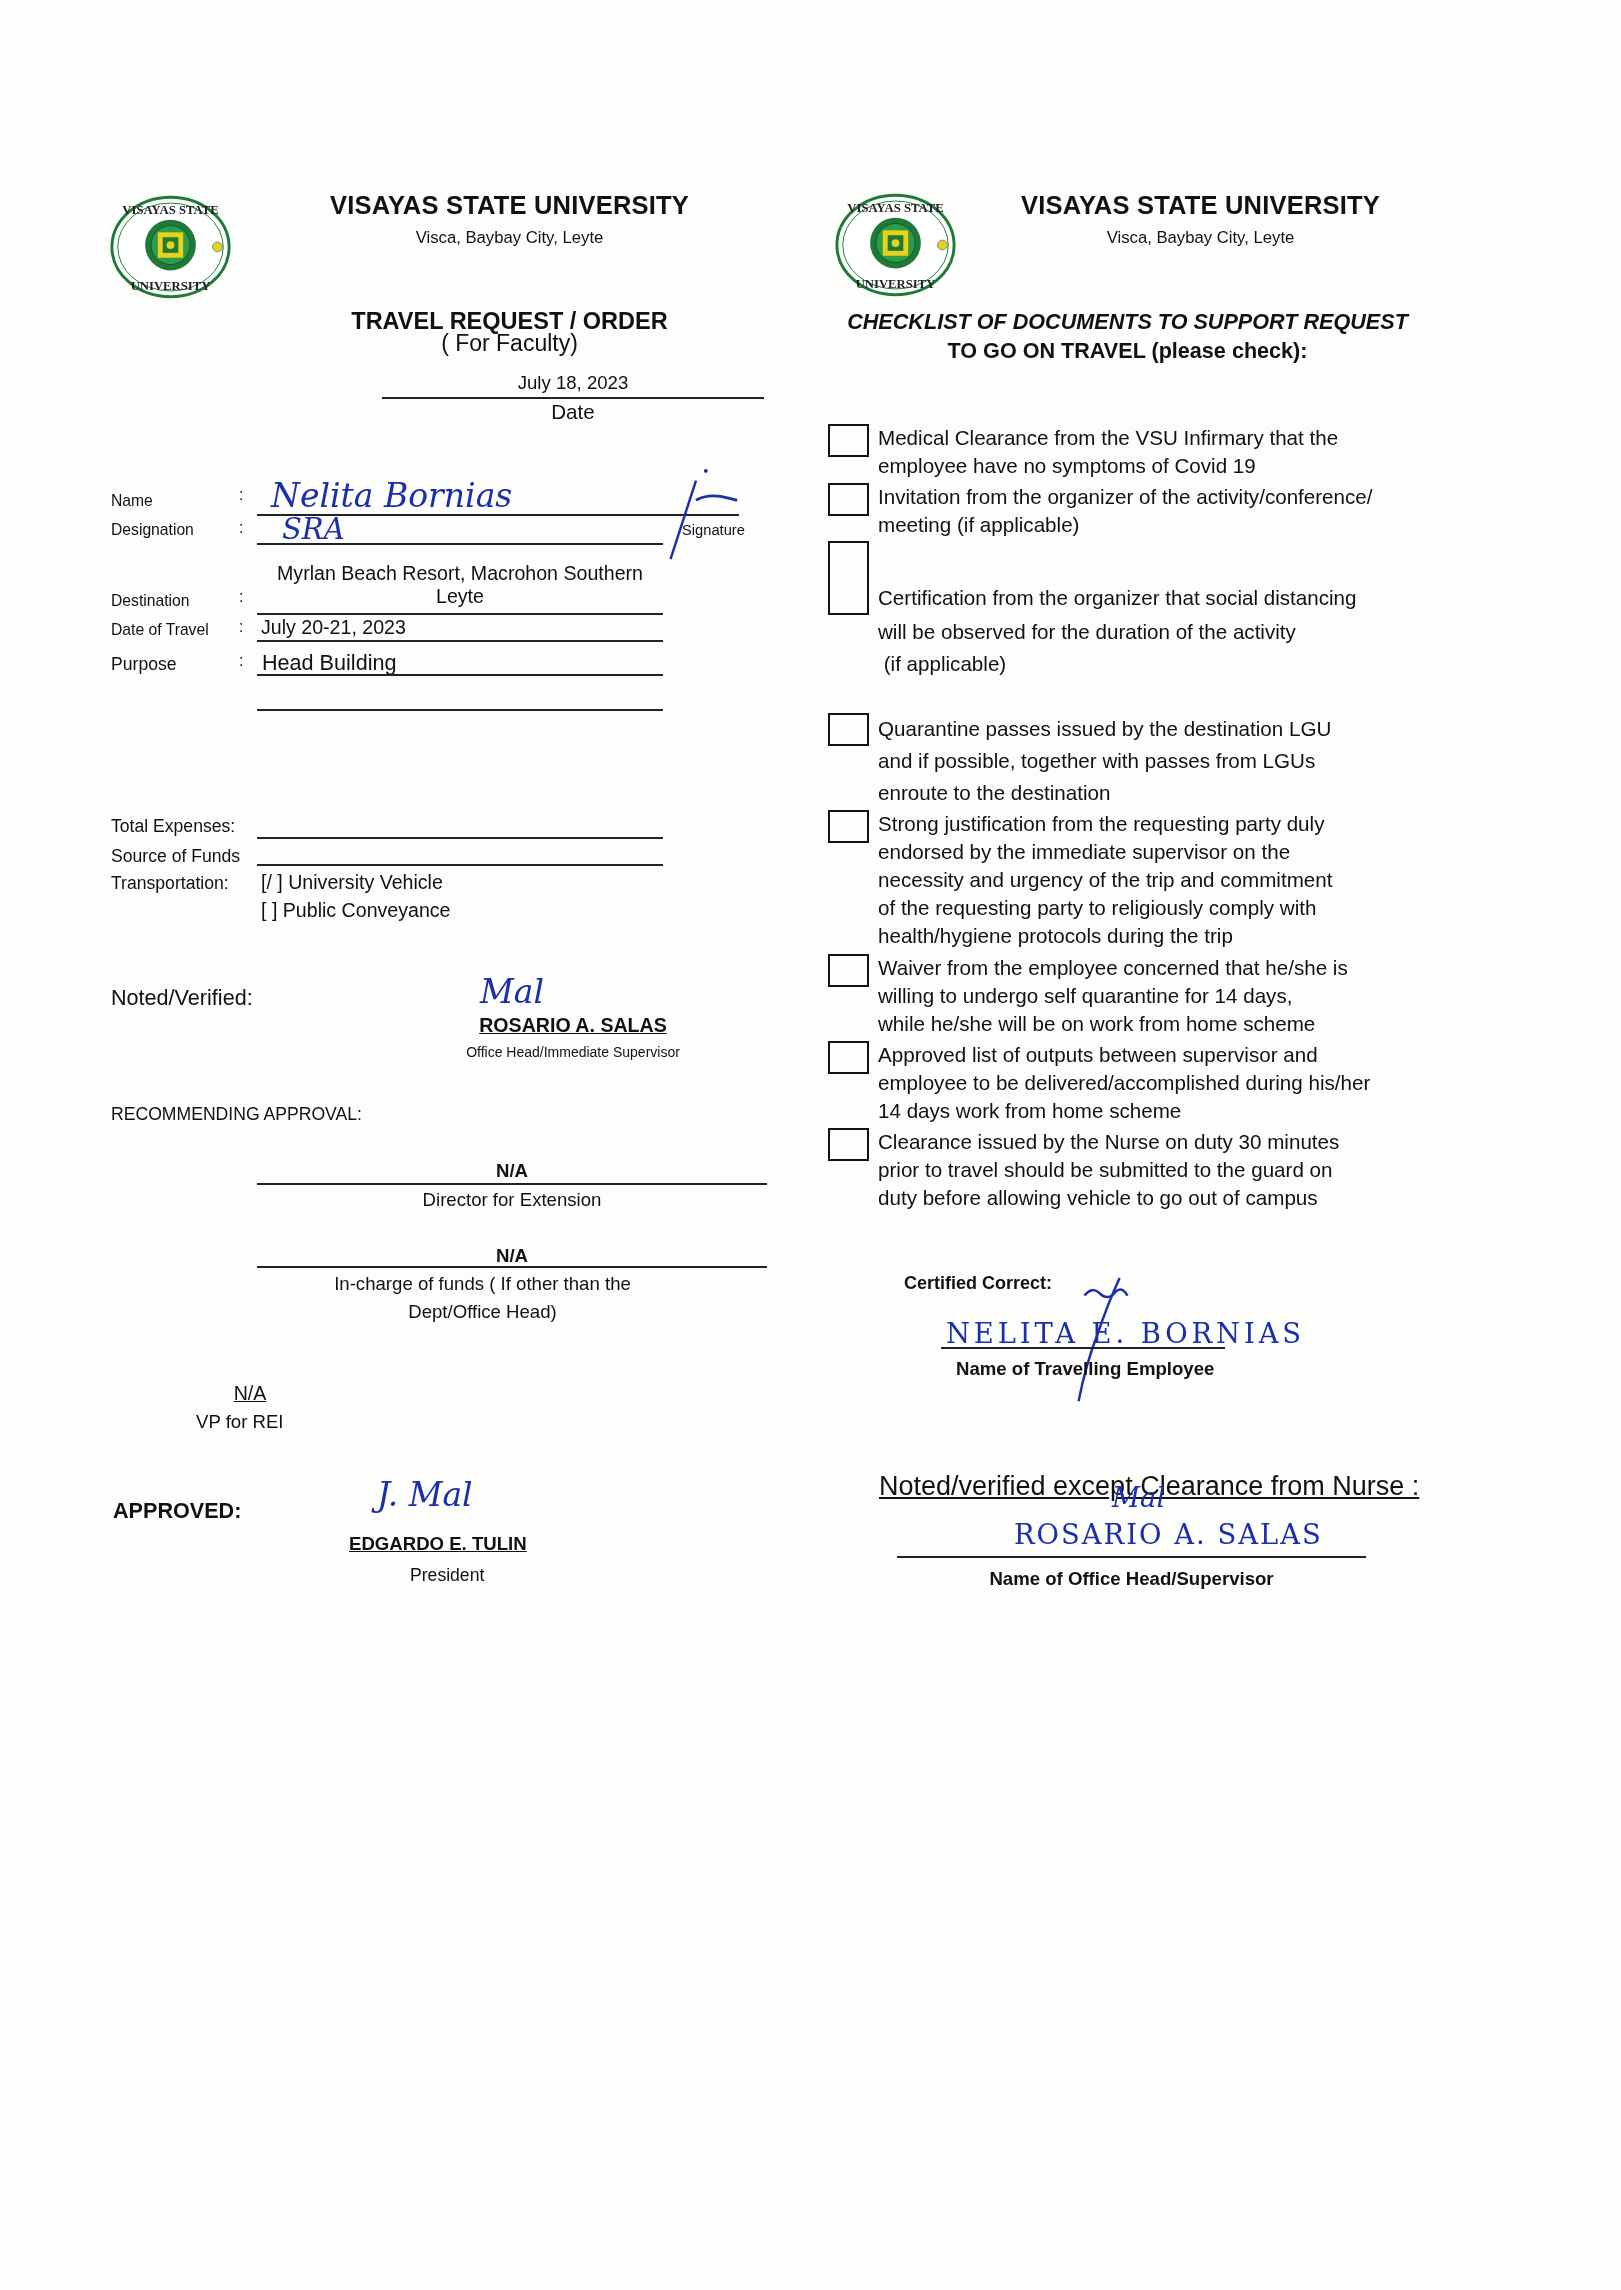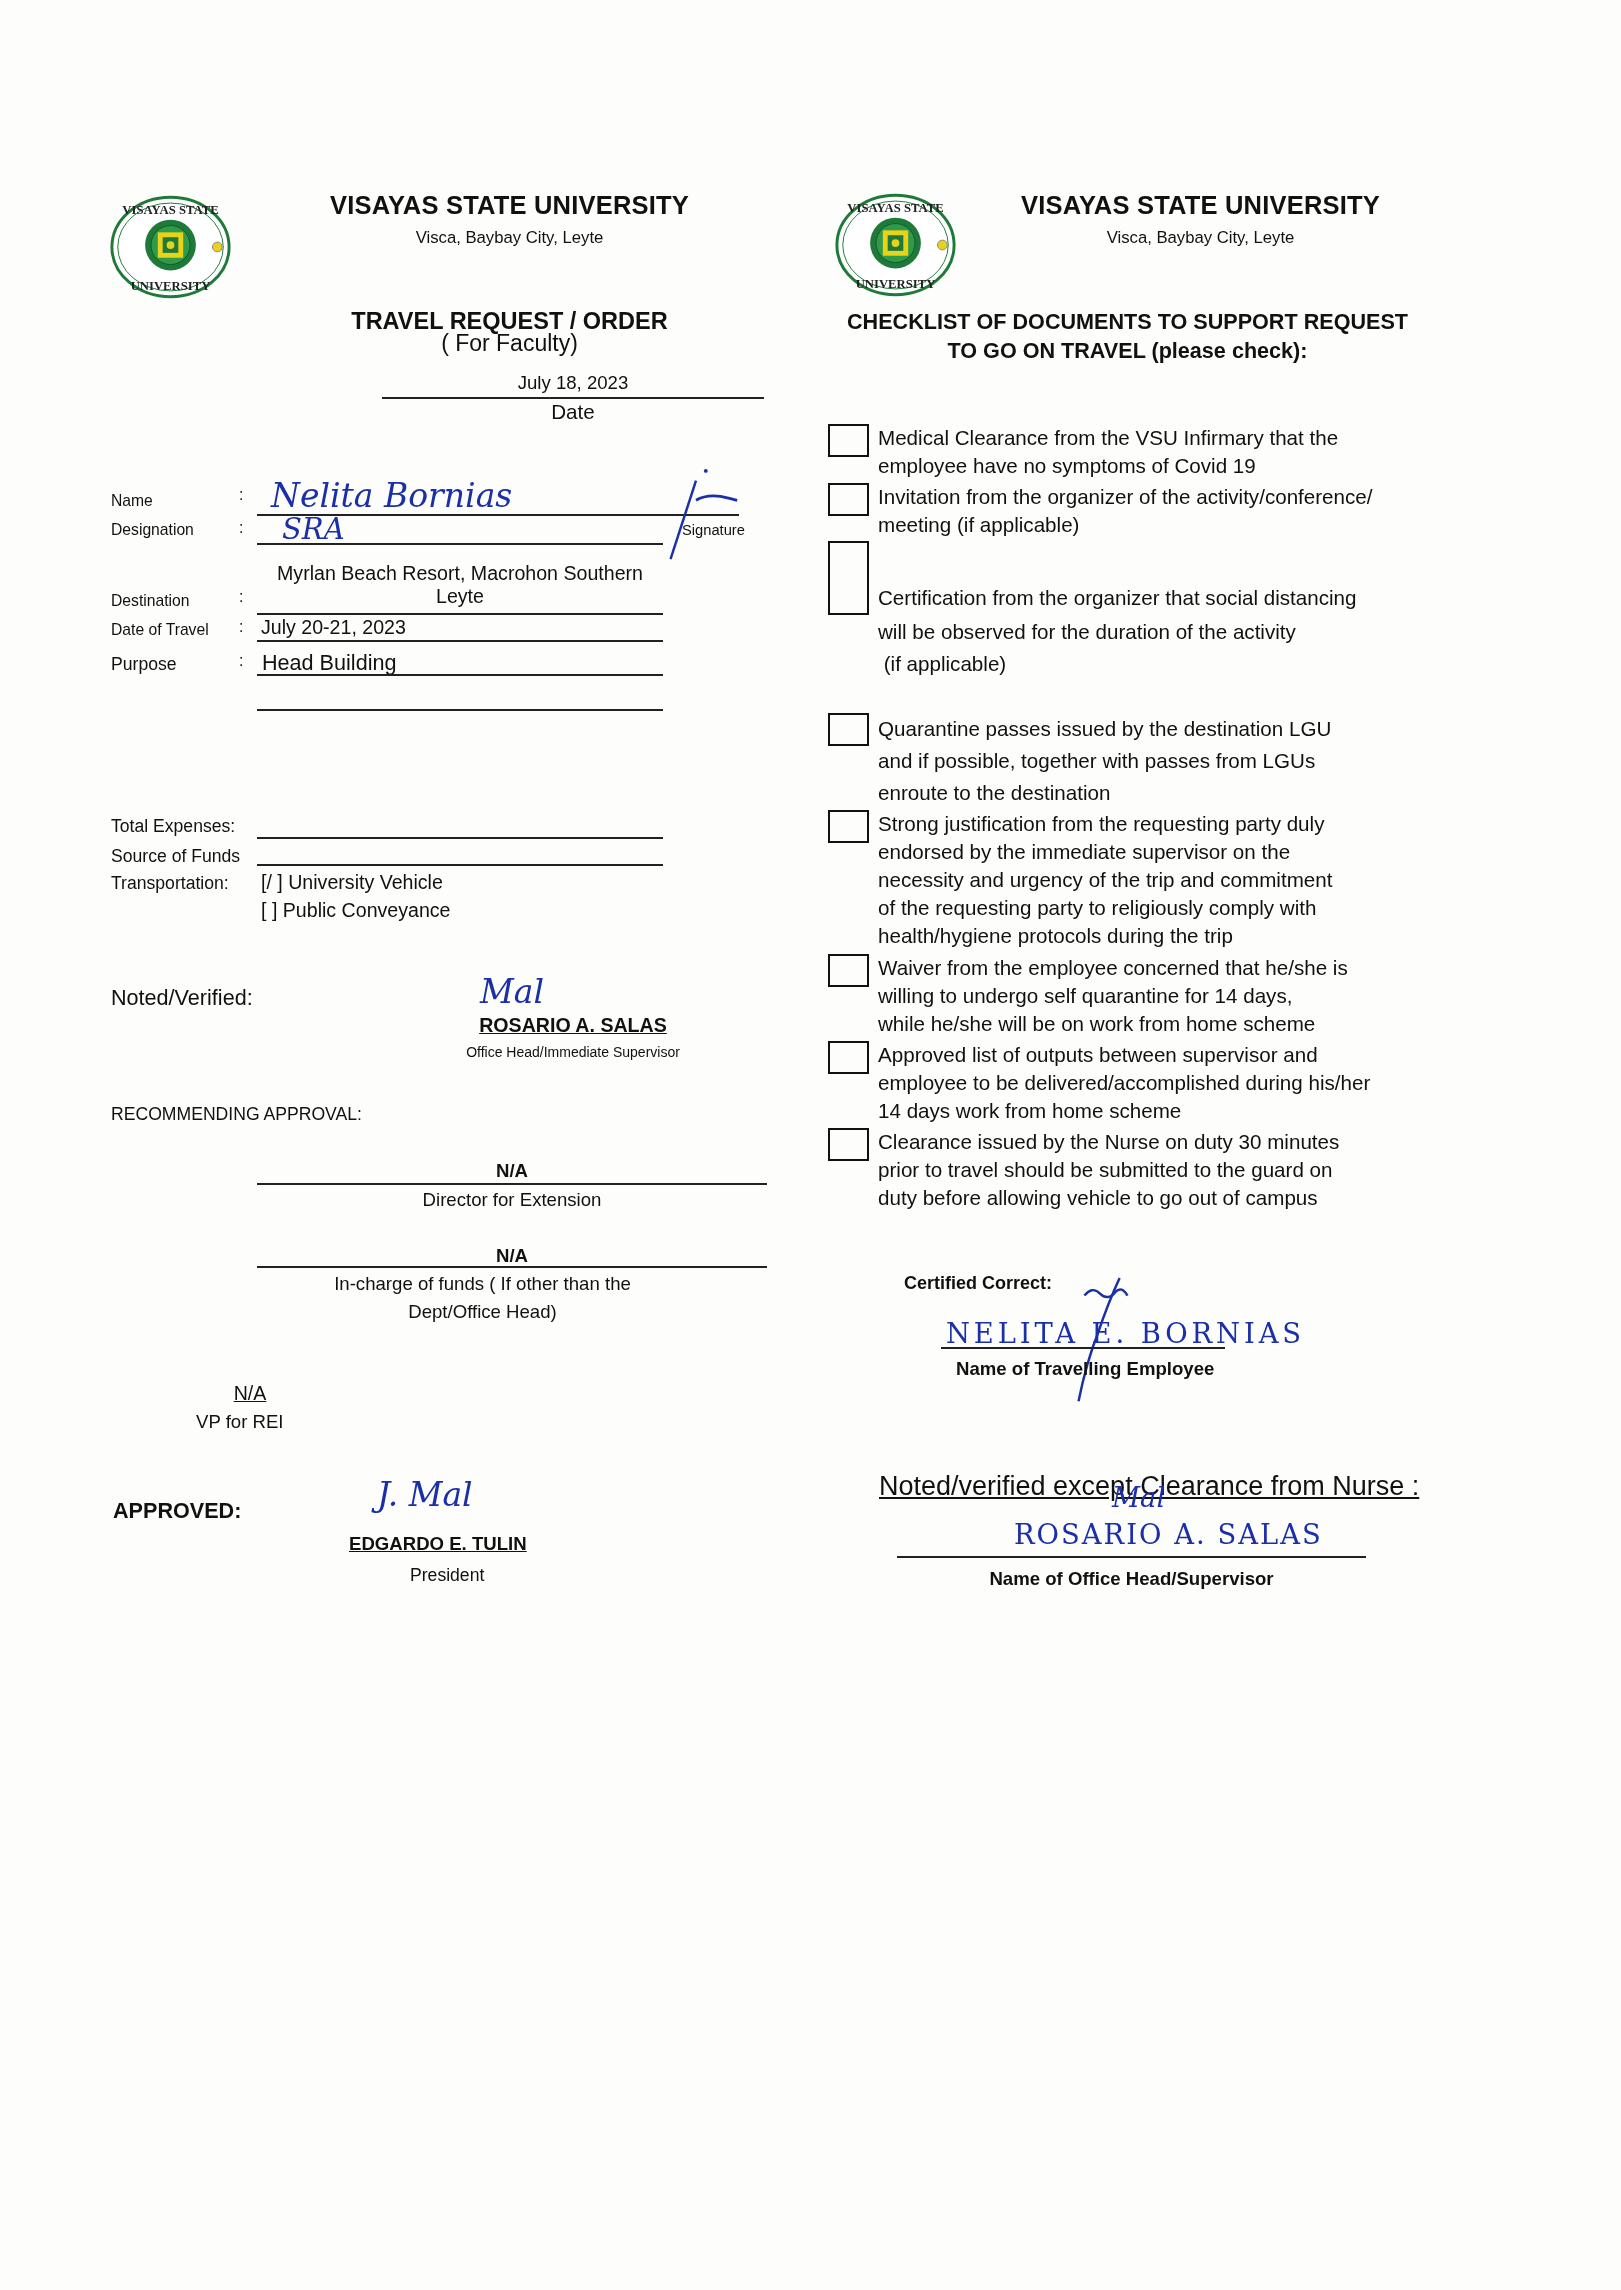--- a/index.html
+++ b/index.html
@@ -140,21 +140,21 @@
       <circle cx="64" cy="52" r="4" fill="#e8d21a"></circle>
       <circle cx="112" cy="54" r="5" fill="#e8d21a" stroke="#888" stroke-width="1"></circle>
       <text x="64" y="20" font-size="13" text-anchor="middle" font-family="Liberation Serif, serif" font-weight="bold" fill="#222">VISAYAS STATE</text>
       <text x="64" y="98" font-size="13" text-anchor="middle" font-family="Liberation Serif, serif" font-weight="bold" fill="#222">UNIVERSITY</text>
     </svg>
   </div>
 
   <div class="abs uni-title center" style="left:970px; width:461px; top:191px;">VISAYAS STATE UNIVERSITY</div>
   <div class="abs uni-addr center" style="left:970px; width:461px; top:228px;">Visca, Baybay City, Leyte</div>
 
-  <div class="abs center bold" style="left:814px; width:627px; top:309px; font-size:21.6px;">CHECKLIST OF DOCUMENTS TO SUPPORT REQUEST</div>
+  <div class="abs center bold" style="left:814px; width:627px; top:309px; font-size:21.6px;font-style:italic;">CHECKLIST OF DOCUMENTS TO SUPPORT REQUEST</div>
   <div class="abs center bold" style="left:814px; width:627px; top:338px; font-size:21.6px;">TO GO ON TRAVEL (please check):</div>
 
   <div class="chk-box" style="left:828px; top:424px; width:41px; height:33px;"></div>
   <div class="chk-text" style="left:878px; top:424px;">
     <div>Medical Clearance from the VSU Infirmary that the</div>
     <div>employee have no symptoms of Covid 19</div>
   </div>
 
   <div class="chk-box" style="left:828px; top:483px; width:41px; height:33px;"></div>
   <div class="chk-text" style="left:878px; top:483px;">

